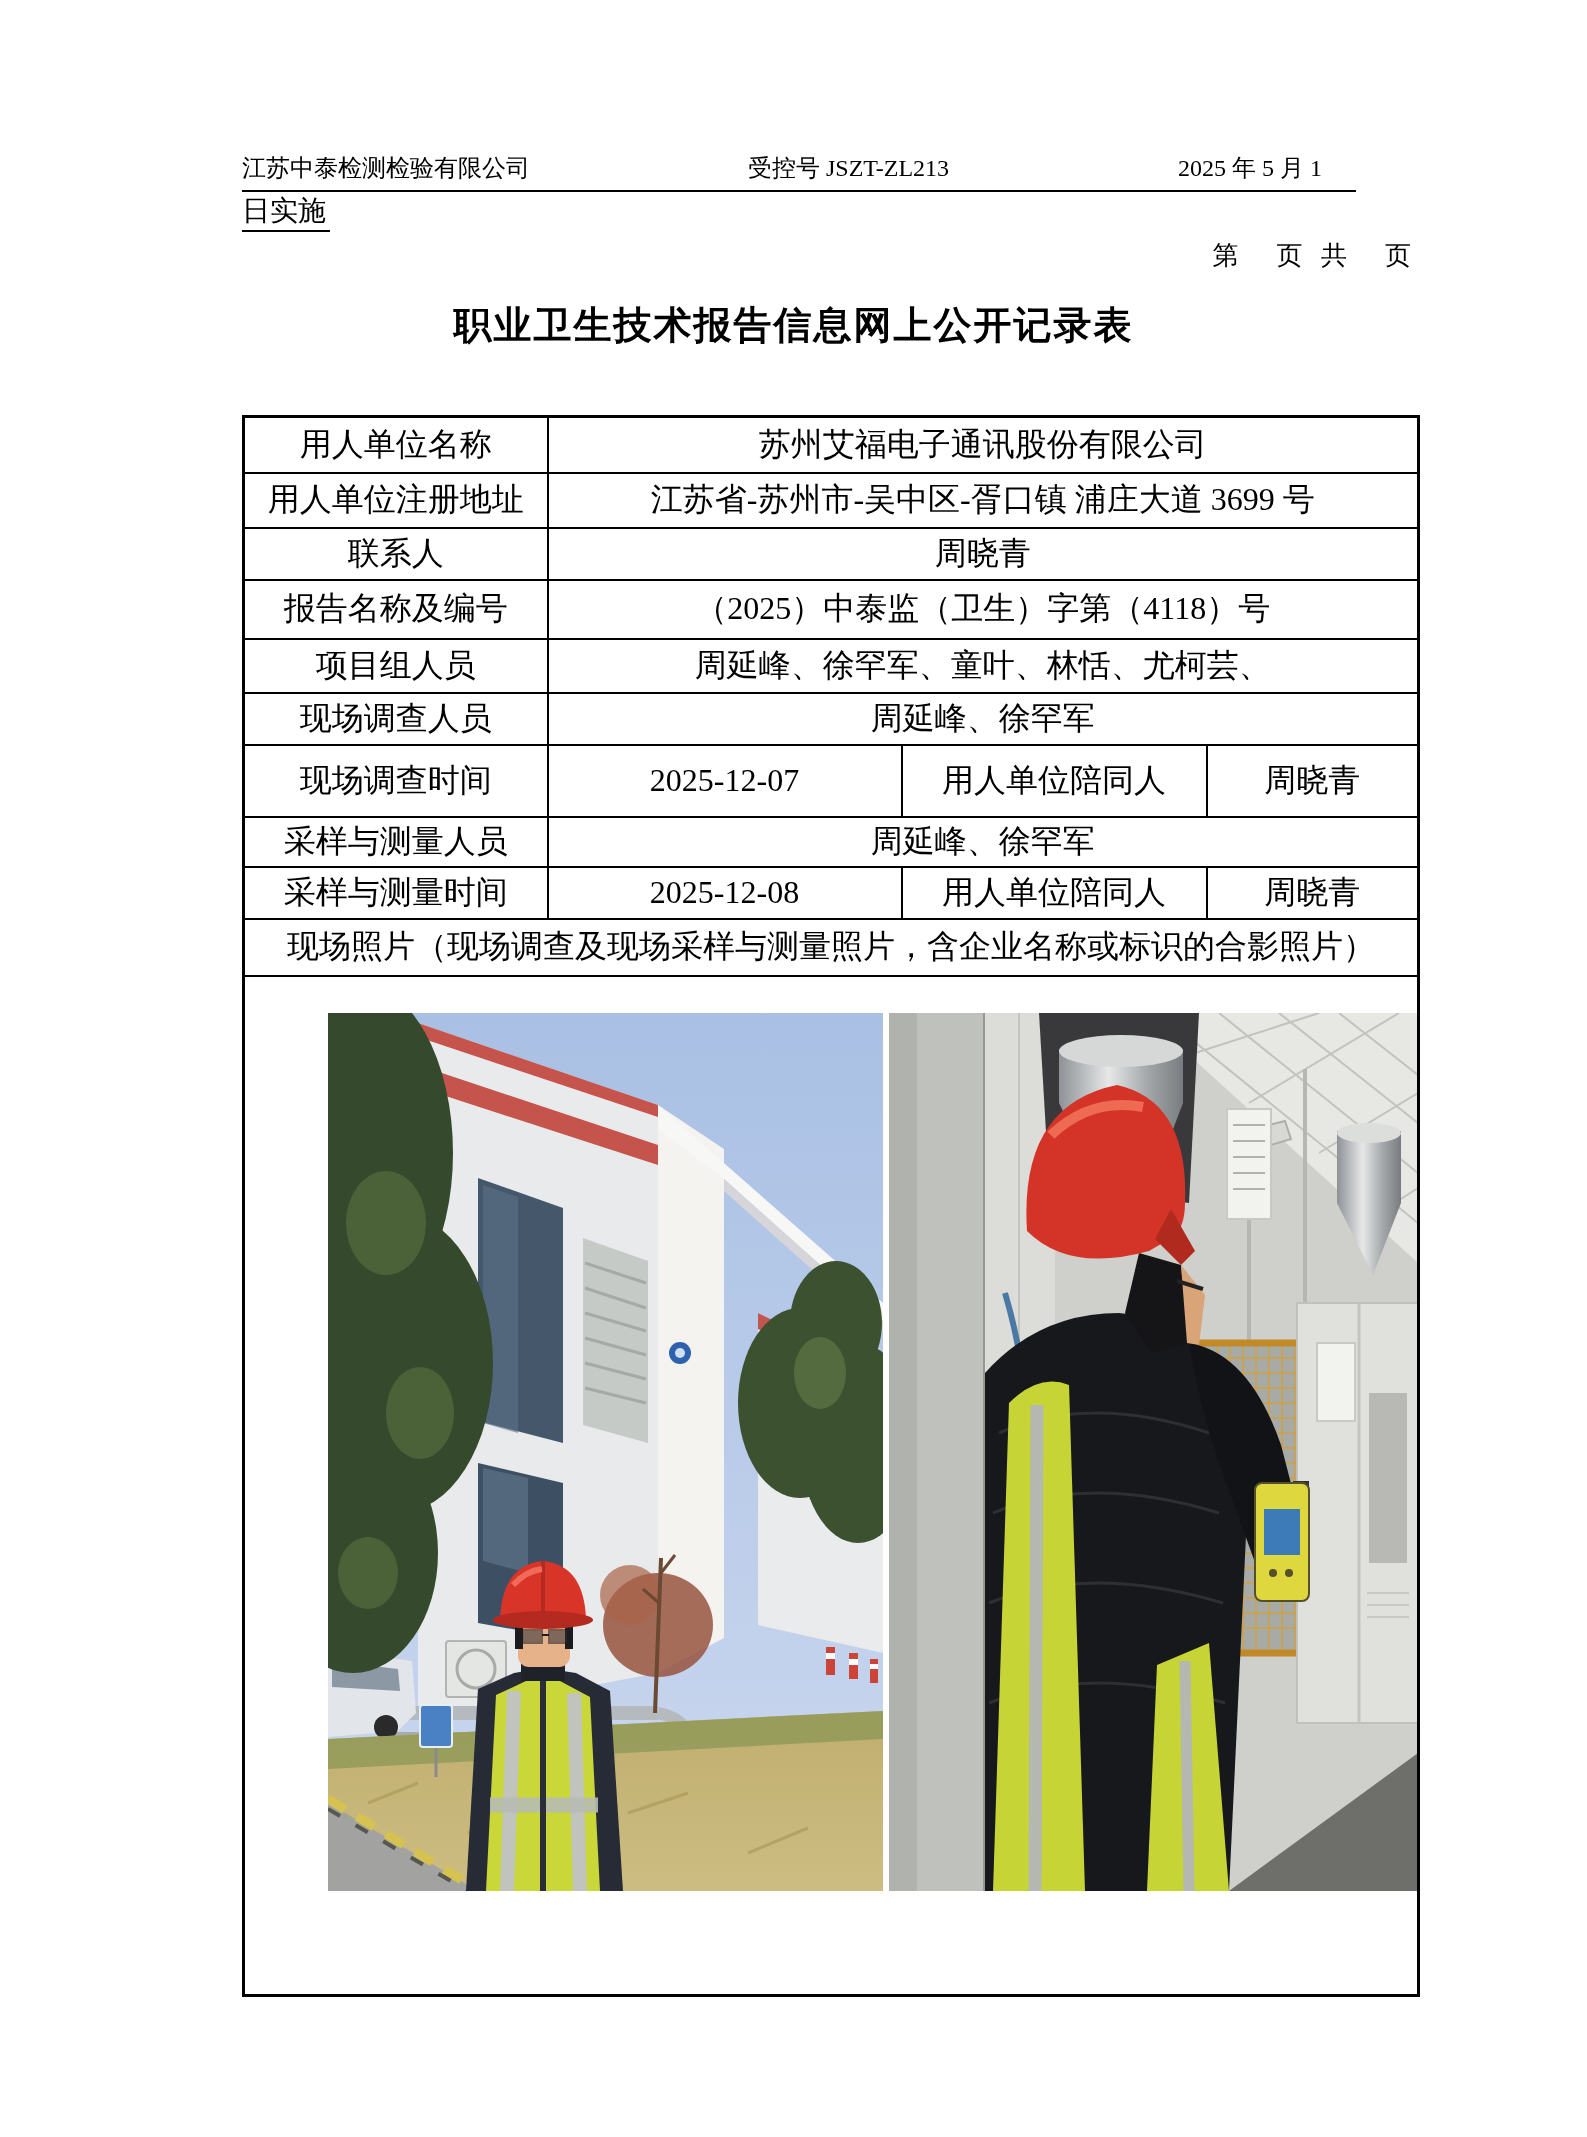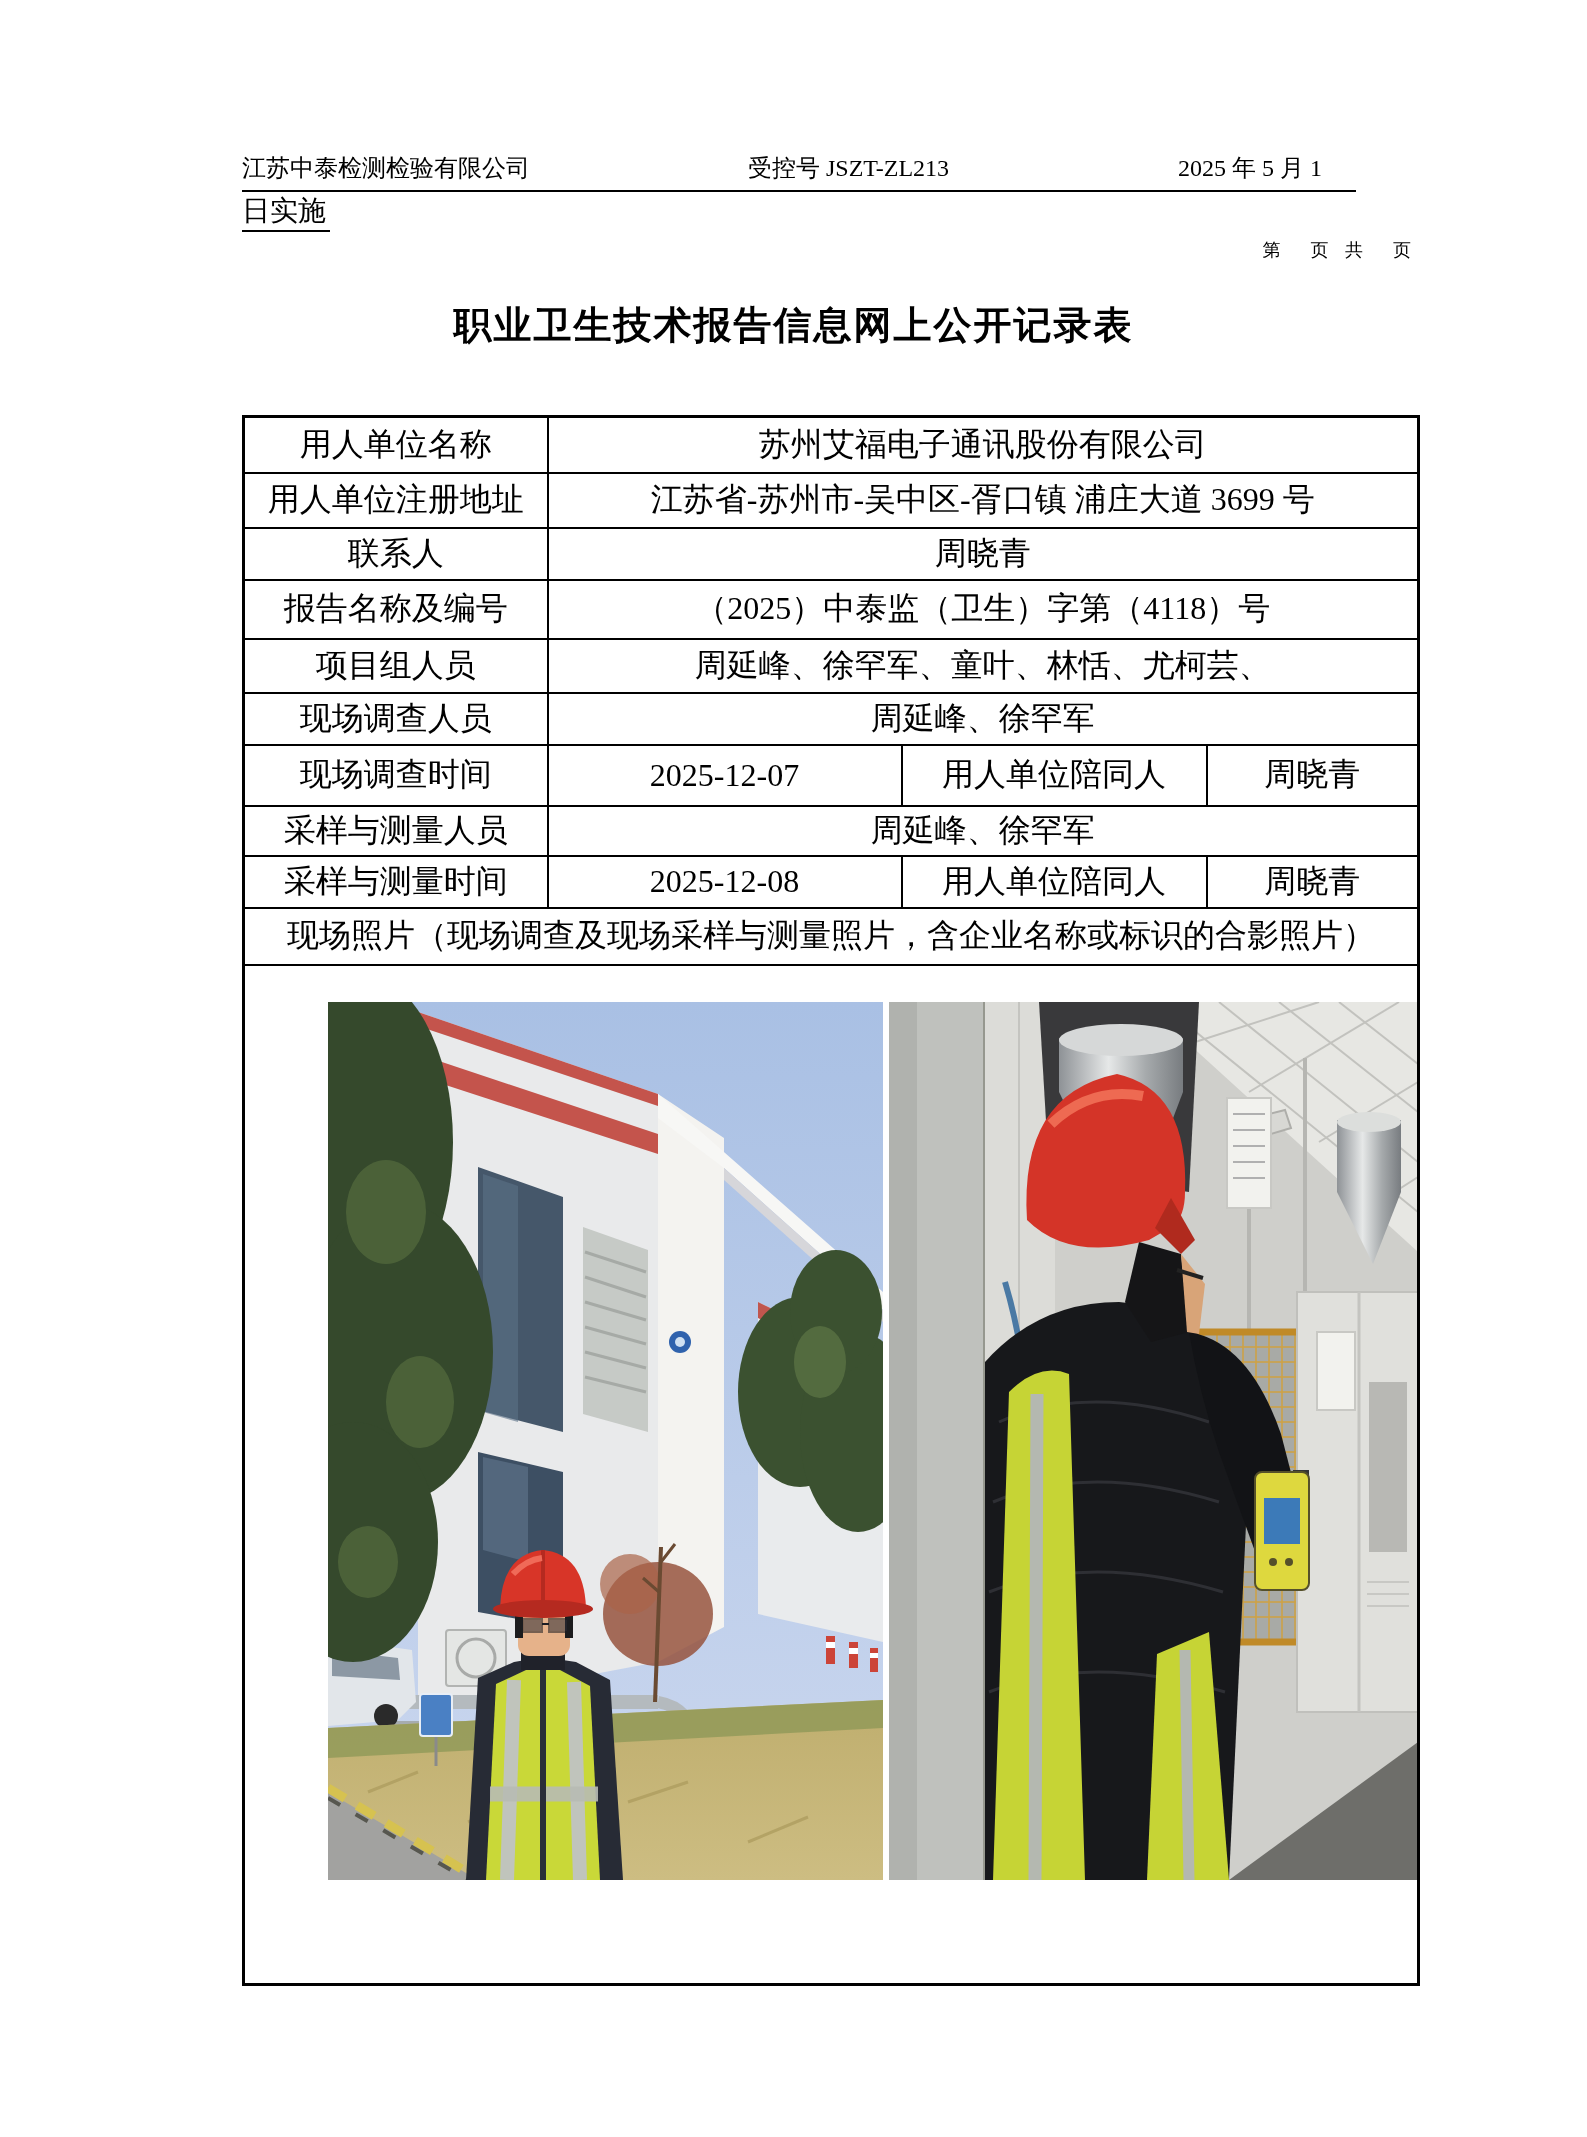--- a/index.html
+++ b/index.html
@@ -20,21 +20,21 @@
   .hdr-company{position:absolute;left:0;top:0;}
   .hdr-control{position:absolute;left:506px;top:0;}
   .hdr-date{position:absolute;left:936px;top:0;text-align:center;}
   .hdr-line2{
     position:absolute;left:242px;top:192px;
     font-size:28px;line-height:38px;border-bottom:2px solid #000;
     display:inline-block;padding-right:4px;
   }
   .hdr-pagemark{
     position:absolute;right:170px;top:238px;
-    font-size:18px;letter-spacing:6px;
+    font-size:26px;letter-spacing:6px;
   }
   
   .doc-title{
     position:absolute;left:0;top:300px;width:100%;
     text-align:center;font-size:38px;font-weight:700;
     font-family:"Liberation Sans","DejaVu Sans",sans-serif;
     letter-spacing:2px;
   }
   
   table.record{
@@ -94,21 +94,21 @@
         <td colspan="3">（2025）中泰监（卫生）字第（4118）号</td>
       </tr>
       <tr style="height:54px">
         <td>项目组人员</td>
         <td colspan="3">周延峰、徐罕军、童叶、林恬、尤柯芸、</td>
       </tr>
       <tr style="height:52px">
         <td>现场调查人员</td>
         <td colspan="3">周延峰、徐罕军</td>
       </tr>
-      <tr style="height:61px">
+      <tr style="height:72px">
         <td>现场调查时间</td>
         <td>2025-12-07</td>
         <td>用人单位陪同人</td>
         <td>周晓青</td>
       </tr>
       <tr style="height:50px">
         <td>采样与测量人员</td>
         <td colspan="3">周延峰、徐罕军</td>
       </tr>
       <tr style="height:52px">

